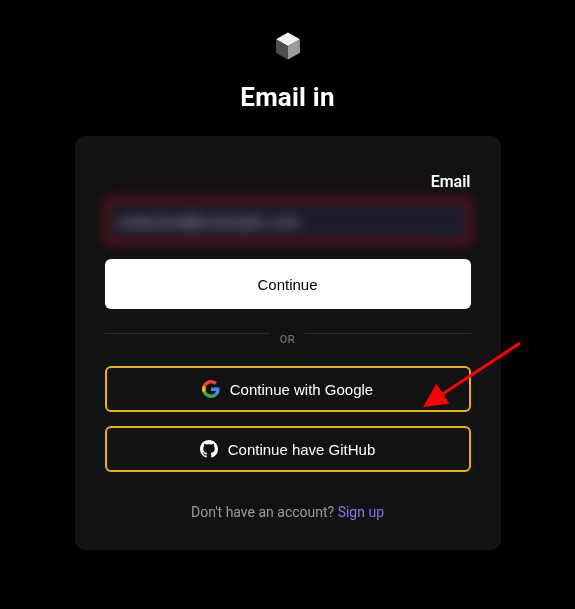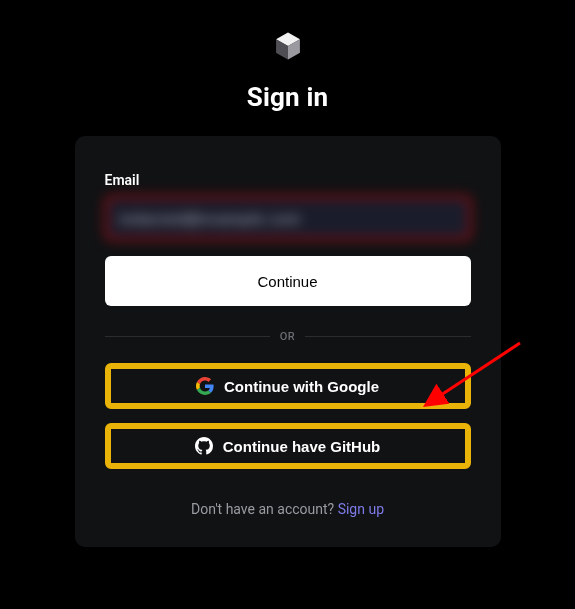--- a/index.html
+++ b/index.html
@@ -35,23 +35,24 @@
     }
     .card {
       margin-top: 24px;
       width: 426px;
       background: #111214;
       border-radius: 10px;
       padding: 36px 30px 30px 30px;
     }
     .field-label {
       color: #ffffff;
-      font-size: 14px;
+      font-size: 16px;
       font-weight: 600;
       margin-bottom: 8px;
+      text-align: right;
     }
     .email-input {
       width: 100%;
       height: 44px;
       background: #1a1c2b;
       border: 2px solid #ff0000;
       border-radius: 6px;
       outline: none;
       color: #d6d6df;
       font-size: 15px;
@@ -64,44 +65,44 @@
       background: #ffffff;
       color: #000000;
       border: none;
       border-radius: 6px;
       font-size: 15px;
       font-weight: 500;
       cursor: pointer;
     }
     .divider {
       display: flex;
-      align-items: center;
+      align-items: flex-start;
       margin: 24px 0 20px 0;
       gap: 10px;
     }
     .divider-line {
       flex: 1;
       height: 1px;
       background: #2a2c30;
     }
     .divider-text {
       color: #6a6c72;
       font-size: 11px;
       font-weight: 500;
       letter-spacing: 0.5px;
     }
     .oauth-btn {
       width: 100%;
       height: 46px;
       background: transparent;
-      border: 6px solid #eab308;
+      border: 2px solid #eab308;
       border-radius: 6px;
       color: #ffffff;
       font-size: 15px;
-      font-weight: 700;
+      font-weight: 400;
       cursor: pointer;
       display: flex;
       align-items: center;
       justify-content: center;
       gap: 10px;
       margin-bottom: 14px;
     }
     .oauth-icon {
       width: 18px;
       height: 18px;
@@ -136,21 +137,21 @@
 
 <div class="logo-wrap">
   <svg width="34" height="34" viewBox="0 0 40 40">
     <polygon points="20,4 34,12 34,28 20,36 6,28 6,12" fill="#2a2a2e"></polygon>
     <polygon points="20,4 34,12 20,20 6,12" fill="#f2f2f2"></polygon>
     <polygon points="20,20 34,12 34,28 20,36" fill="#9a9aa0"></polygon>
     <polygon points="6,12 20,20 20,36 6,28" fill="#4e4e54"></polygon>
   </svg>
 </div>
 
-<h1 class="page-title">Sign in</h1>
+<h1 class="page-title">Email in</h1>
 
 <div class="card">
 
   <div class="field-label">Email</div>
   <input class="email-input blurred" type="text" value="redacted@example.com" style="">
 
   <button class="continue-btn">Continue</button>
 
   <div class="divider">
     <div class="divider-line"></div>

